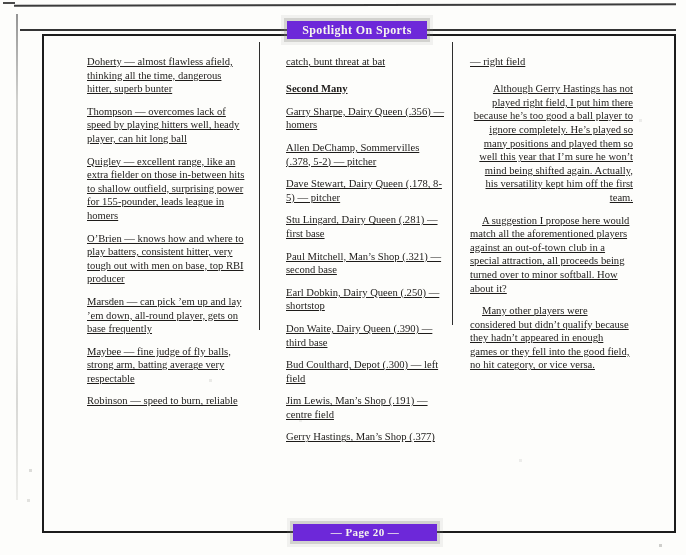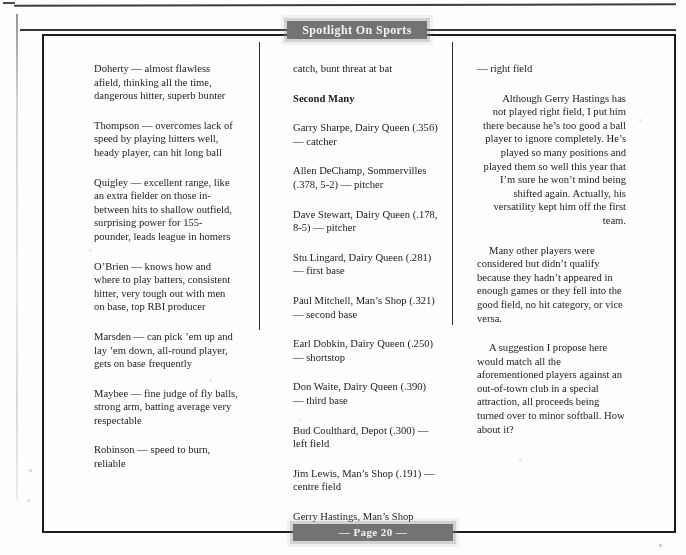--- a/index.html
+++ b/index.html
@@ -17,29 +17,29 @@
   .speckles{position:absolute;left:0;top:0;width:1px;height:1px;
     box-shadow:110px 300px 0 1px #e6e6e3, 30px 470px 0 1px #dcdcd9, 28px 500px 0 1px #e2e2df,
                640px 120px 0 1px #ececea, 300px 420px 0 1px #efefec, 520px 460px 0 1px #ececea,
                210px 380px 0 1px #eaeae7, 660px 545px 0 1px #cfcfcc, 90px 250px 0 1px #ededeb;}
   
   .banner-rule{position:absolute;left:20px;top:29px;width:656px;height:1.5px;background:#343434;z-index:1;}
   
   .frame{position:absolute;left:42px;top:34px;width:630px;height:495px;border:2px solid #1c1c1c;background:transparent;z-index:2;}
   
   .banner{
-    position:absolute;background:#737373;color:#f6f4ee;z-index:3;
+    position:absolute;background:#6d28d9;color:#f6f4ee;z-index:3;
     font-weight:700;text-align:center;letter-spacing:.4px;
     box-shadow:0 0 0 3px rgba(130,130,125,.28),0 0 0 6px rgba(160,160,155,.12);
   }
   .banner.header{left:287px;top:21px;width:140px;height:18px;font-size:12px;line-height:18px;}
-  .banner.footer{left:293px;top:524px;width:160px;height:17px;font-size:11px;line-height:17px;}
+  .banner.footer{left:293px;top:524px;width:144px;height:17px;font-size:11px;line-height:17px;}
   
   .col{position:absolute;top:46px;font-size:10.6px;line-height:13.6px;z-index:3;}
-  .col p{margin:16px;}
+  .col p{margin:9px;text-decoration:underline;}
   .col-1{left:78px;width:176px;}
   .col-2{left:277px;width:177px;}
   .col-3{left:461px;width:181px;}
   .rule{position:absolute;width:1px;background:#2e2e2e;z-index:3;}
   .rule-1{left:259px;top:42px;height:288px;}
   .rule-2{left:452px;top:42px;height:283px;}
   .team-heading{font-weight:700;margin-top:13.6px !important;}
   .gap-above{margin-top:13.6px !important;text-align:right;}
   .indent{text-indent:12px;}
 </style>
@@ -67,34 +67,34 @@
   <p>Quigley — excellent range, like an extra fielder on those in-between hits to shallow outfield, surprising power for 155-pounder, leads league in homers</p>
   <p>O’Brien — knows how and where to play batters, consistent hitter, very tough out with men on base, top RBI producer</p>
   <p>Marsden — can pick ’em up and lay ’em down, all-round player, gets on base frequently</p>
   <p>Maybee — fine judge of fly balls, strong arm, batting average very respectable</p>
   <p>Robinson — speed to burn, reliable</p>
 </div>
 
 <div class="col col-2">
   <p>catch, bunt threat at bat</p>
   <p class="team-heading">Second Many</p>
-  <p>Garry Sharpe, Dairy Queen (.356) — catcher</p>
+  <p>Garry Sharpe, Dairy Queen (.356) — homers</p>
   <p>Allen DeChamp, Sommervilles (.378, 5-2) — pitcher</p>
   <p>Dave Stewart, Dairy Queen (.178, 8-5) — pitcher</p>
   <p>Stu Lingard, Dairy Queen (.281) — first base</p>
   <p>Paul Mitchell, Man’s Shop (.321) — second base</p>
   <p>Earl Dobkin, Dairy Queen (.250) — shortstop</p>
   <p>Don Waite, Dairy Queen (.390) — third base</p>
   <p>Bud Coulthard, Depot (.300) — left field</p>
   <p>Jim Lewis, Man’s Shop (.191) — centre field</p>
   <p>Gerry Hastings, Man’s Shop (.377)</p>
 </div>
 
 <div class="col col-3">
   <p>— right field</p>
   <p class="indent gap-above">Although Gerry Hastings has not played right field, I put him there because he’s too good a ball player to ignore completely. He’s played so many positions and played them so well this year that I’m sure he won’t mind being shifted again. Actually, his versatility kept him off the first team.</p>
+  <p class="indent">A suggestion I propose here would match all the aforementioned players against an out-of-town club in a special attraction, all proceeds being turned over to minor softball. How about it?</p>
   <p class="indent">Many other players were considered but didn’t qualify because they hadn’t appeared in enough games or they fell into the good field, no hit category, or vice versa.</p>
-  <p class="indent">A suggestion I propose here would match all the aforementioned players against an out-of-town club in a special attraction, all proceeds being turned over to minor softball. How about it?</p>
 </div>
 
 <div class="banner footer">
   <span>— Page 20 —</span>
 </div>
 
 </body></html>

